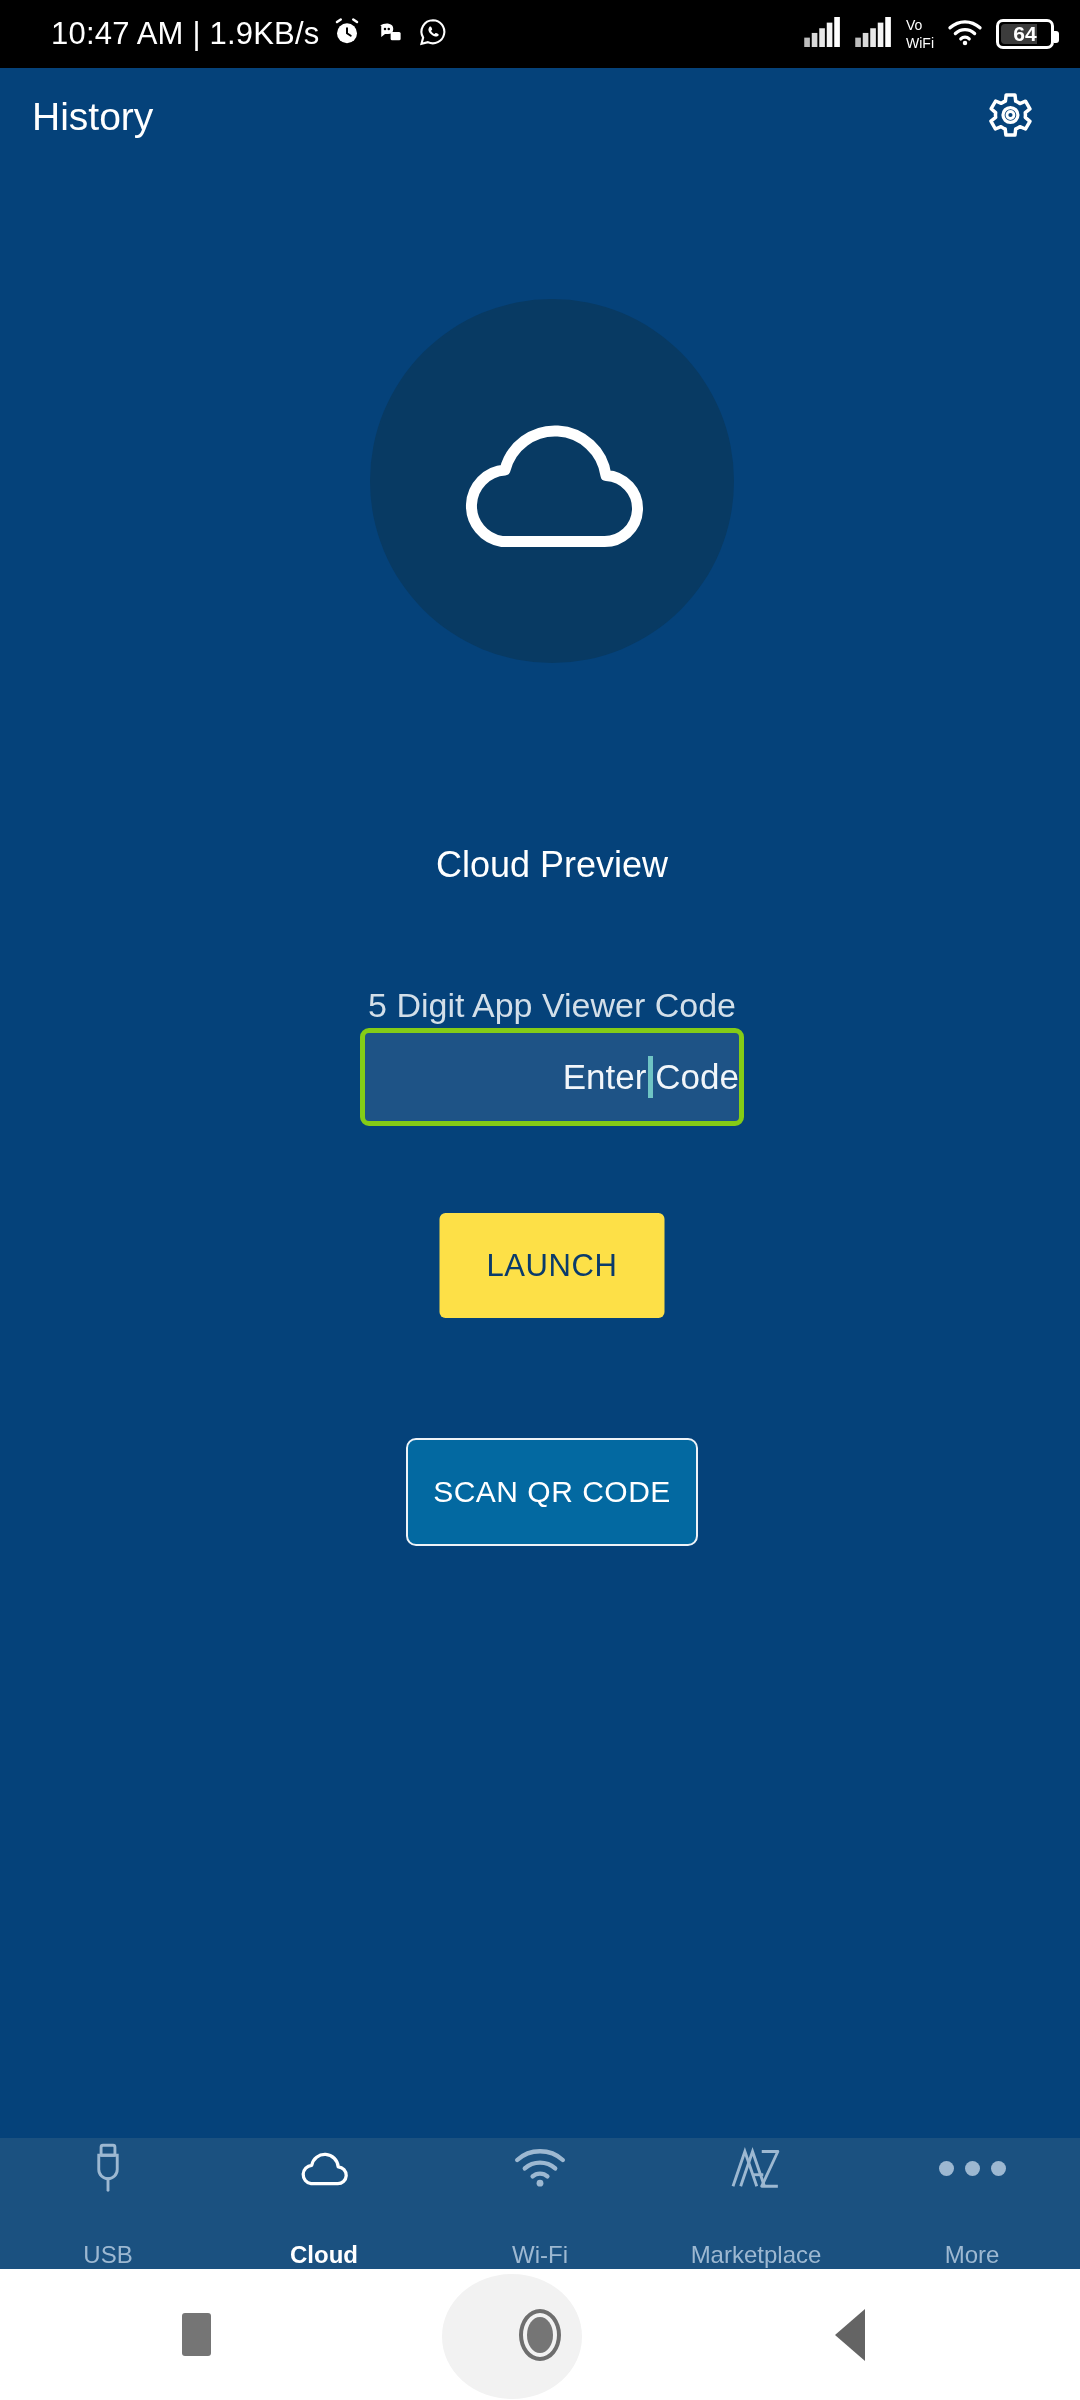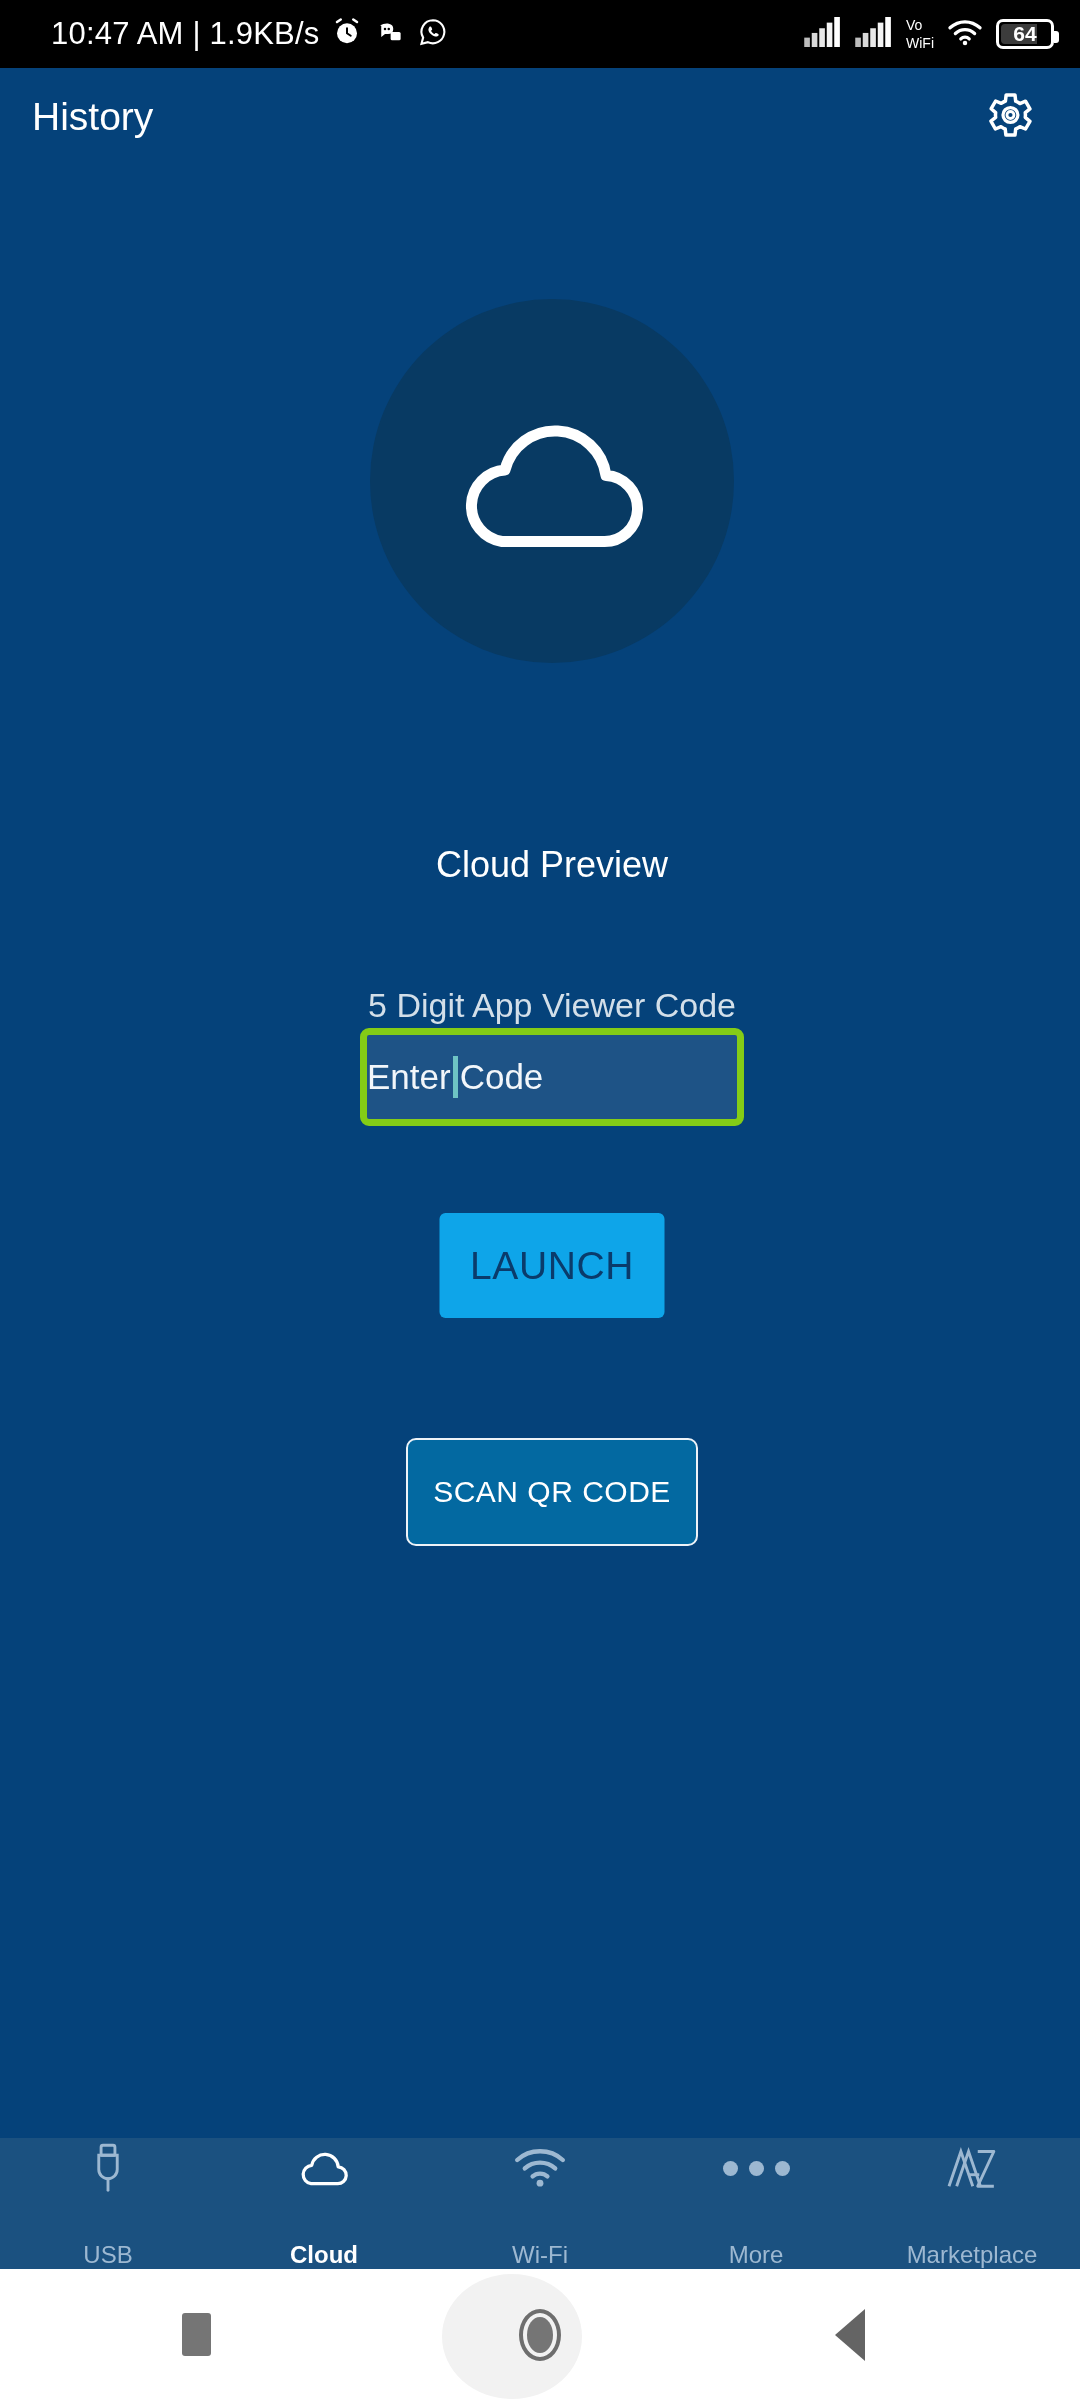--- a/index.html
+++ b/index.html
@@ -73,36 +73,36 @@
     text-align:center; color:#ffffff; font-size:36px;
   }
   .code-label {
     position:absolute; left:0; right:0; top:820px;
     text-align:center; color:#d3dfe9; font-size:34px;
   }
   .code-input {
     position:absolute; left:50%; transform:translateX(-50%); top:862px;
     width:384px; height:98px;
     background:#1e5386;
-    border:7px solid #84cc16; border-radius:9px;
-    display:flex; align-items:center; justify-content:flex-start;
+    border:5px solid #84cc16; border-radius:9px;
+    display:flex; align-items:center; justify-content:flex-end;
   }
   .code-ph {
     color:#f2f6fa; font-size:35px;
     display:flex; align-items:center;
   }
   .caret {
     display:inline-block; width:5px; height:42px;
     background:#6fc4c4; margin:0 2px;
   }
   .launch-btn {
     position:absolute; left:50%; transform:translateX(-50%); top:1047px;
     width:225px; height:105px;
-    background:#0ea5e9; border:none; border-radius:6px;
-    color:#0a3b6b; font-size:39px; letter-spacing:.6px;
+    background:#fde047; border:none; border-radius:6px;
+    color:#0a3b6b; font-size:31px; letter-spacing:.6px;
     display:flex; align-items:center; justify-content:center;
     font-family:"Liberation Sans", sans-serif;
   }
   .scan-btn {
     position:absolute; left:50%; transform:translateX(-50%); top:1272px;
     width:292px; height:108px;
     background:#0369a1; border:2px solid #eef3f8; border-radius:10px;
     color:#ffffff; font-size:30px; letter-spacing:.5px;
     display:flex; align-items:center; justify-content:center;
     font-family:"Liberation Sans", sans-serif;
@@ -294,40 +294,40 @@
           <path d="M5.4 10.2C7.5 8.3 10.2 7.3 13 7.3s5.5 1 7.6 2.9" stroke="#9db8d1" stroke-width="2.2" fill="none" stroke-linecap="round"></path>
           <path d="M9.3 14.2c1-.9 2.3-1.4 3.7-1.4s2.7.5 3.7 1.4" stroke="#9db8d1" stroke-width="2.2" fill="none" stroke-linecap="round"></path>
           <circle cx="13" cy="17.6" r="1.7" fill="#9db8d1"></circle>
         </svg>
       </span>
       <span class="tab-label">Wi-Fi</span>
     </div>
 
     <div class="tab">
       <span class="tab-icon">
+        <svg width="54" height="46" viewBox="0 0 28 24">
+          <path d="M2 21.5L8.2 3.4l6.2 18.1" fill="none" stroke="#9db8d1" stroke-width="1.5"></path>
+          <path d="M6 21.5L12.2 3.4l6.2 18.1" fill="none" stroke="#9db8d1" stroke-width="1.5"></path>
+          <path d="M17 3.4h8.4L17 21.5h8.4" fill="none" stroke="#9db8d1" stroke-width="1.5" stroke-linejoin="round"></path>
+          <path d="M12.6 15.5h5.2" stroke="#9db8d1" stroke-width="1.5"></path>
+        </svg>
+      </span>
+      <span class="tab-label">Marketplace</span>
+    </div>
+
+    <div class="tab">
+      <span class="tab-icon">
         <span class="dots">
           <span></span>
           <span></span>
           <span></span>
         </span>
       </span>
       <span class="tab-label">More</span>
     </div>
-
-    <div class="tab">
-      <span class="tab-icon">
-        <svg width="54" height="46" viewBox="0 0 28 24">
-          <path d="M2 21.5L8.2 3.4l6.2 18.1" fill="none" stroke="#9db8d1" stroke-width="1.5"></path>
-          <path d="M6 21.5L12.2 3.4l6.2 18.1" fill="none" stroke="#9db8d1" stroke-width="1.5"></path>
-          <path d="M17 3.4h8.4L17 21.5h8.4" fill="none" stroke="#9db8d1" stroke-width="1.5" stroke-linejoin="round"></path>
-          <path d="M12.6 15.5h5.2" stroke="#9db8d1" stroke-width="1.5"></path>
-        </svg>
-      </span>
-      <span class="tab-label">Marketplace</span>
-    </div>
   </div>
 
   <div class="sysnav">
     <div class="nav-back-ripple"></div>
     <div class="sysnav-btn nav-recents">
       <span class="sq"></span>
     </div>
     <div class="sysnav-btn nav-home">
       <span class="circ">
           <i></i>

